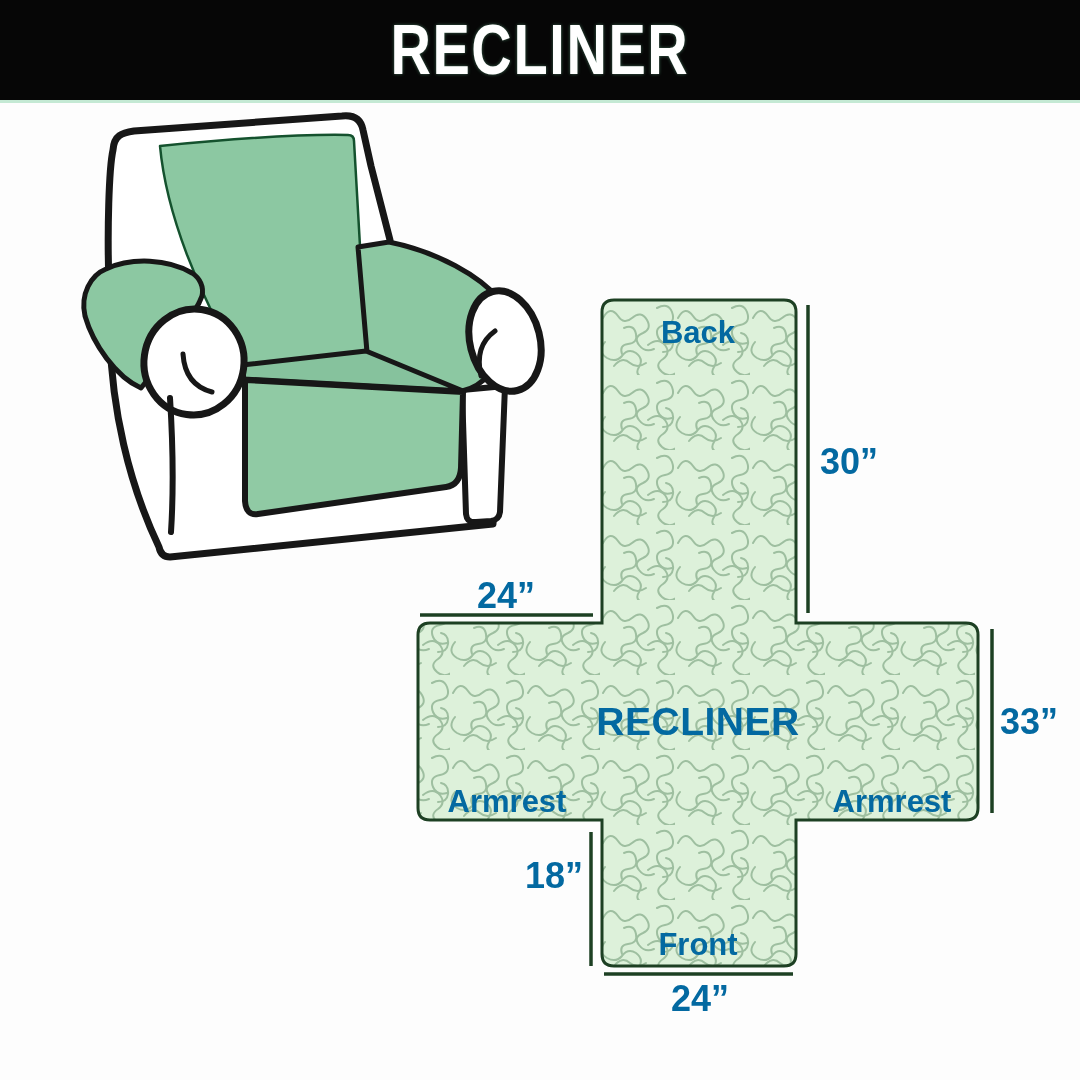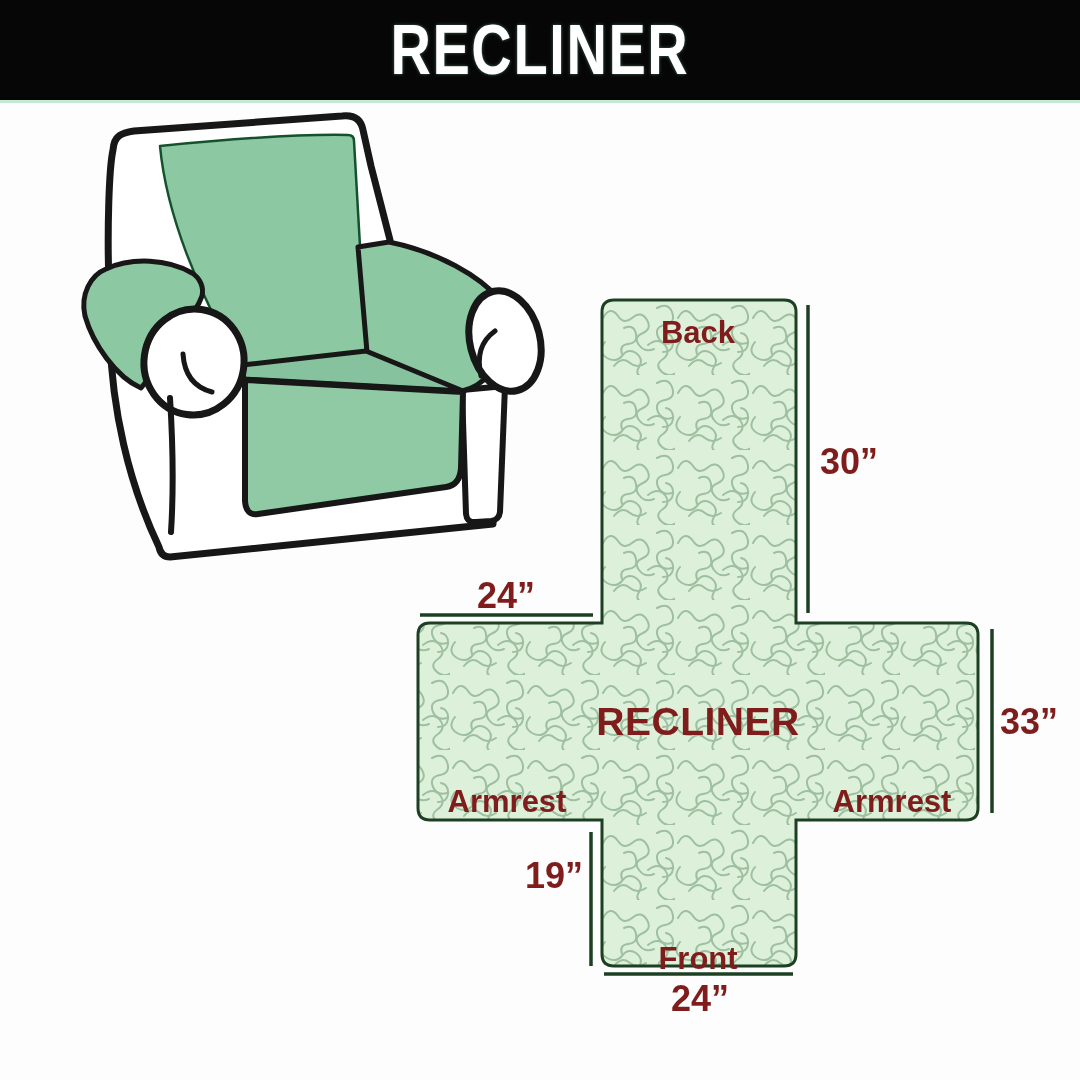--- a/index.html
+++ b/index.html
@@ -17,21 +17,21 @@
     color:#ffffff;font-size:70px;font-weight:700;letter-spacing:2px;
     transform:scaleX(0.80);transform-origin:center;
     text-shadow:0 0 4px rgba(130,225,175,0.45);
     white-space:nowrap;line-height:1;
   }
   
   .chair-svg{position:absolute;left:60px;top:100px;width:520px;height:520px;}
   .diagram-svg{position:absolute;left:0;top:0;width:1080px;height:1080px;}
   
   .lbl{
-    position:absolute;color:#7f1d1d;font-weight:700;white-space:nowrap;
+    position:absolute;color:#0369a1;font-weight:700;white-space:nowrap;
     line-height:1;transform:translate(-50%,-50%);
   }
   .lbl.section{font-size:31px;}
   .lbl.dim{font-size:36px;}
   .lbl.center-title{font-size:39px;letter-spacing:0.5px;}
   .lbl.left-anchor{transform:translate(0,-50%);}
   .lbl.right-anchor{transform:translate(-100%,-50%);}
 </style>
 </head>
 <body>
@@ -103,19 +103,19 @@
   <div class="lbl dim" style="left:506px;top:596px;">24”</div>
 
   <div class="lbl dim left-anchor" style="left:1000px;top:722px;">33”</div>
 
   <div class="lbl center-title" style="left:698px;top:721px;">RECLINER</div>
 
   <div class="lbl section" style="left:507px;top:801px;">Armrest</div>
 
   <div class="lbl section" style="left:892px;top:801px;">Armrest</div>
 
-  <div class="lbl dim right-anchor" style="left:583px;top:876px;">19”</div>
+  <div class="lbl dim right-anchor" style="left:583px;top:876px;">18”</div>
 
-  <div class="lbl section" style="left:698px;top:944px;margin-top:14px;">Front</div>
+  <div class="lbl section" style="left:698px;top:944px;">Front</div>
 
   <div class="lbl dim" style="left:700px;top:999px;">24”</div>
 
 </div>
 
 </body></html>

